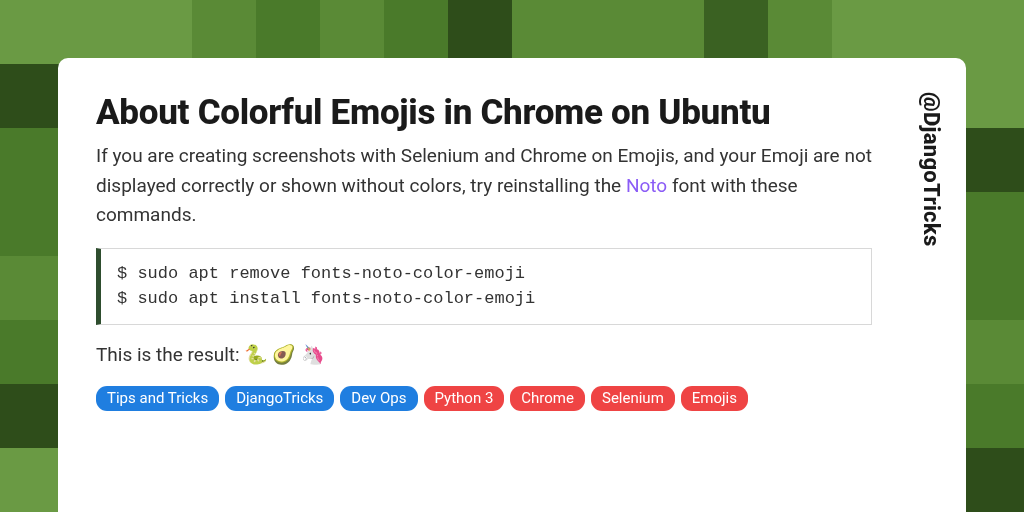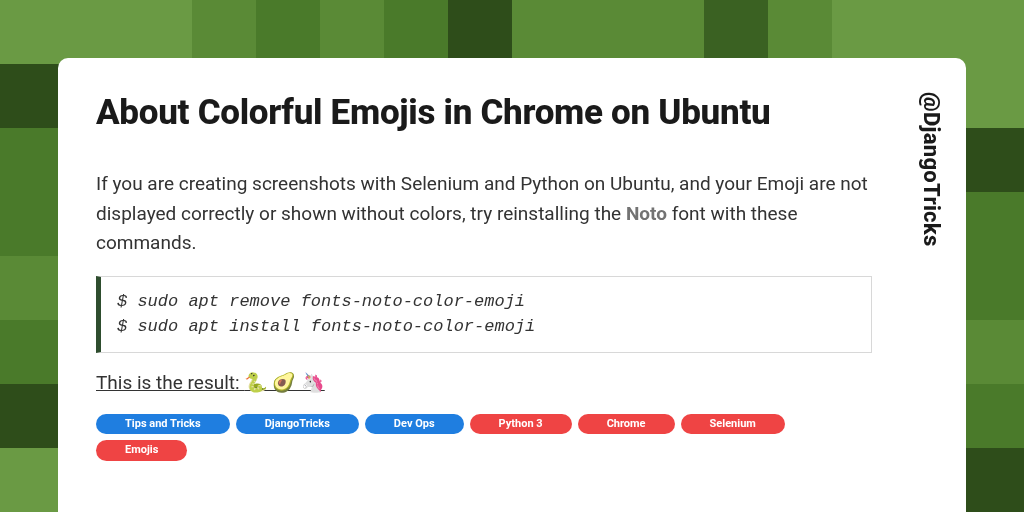--- a/index.html
+++ b/index.html
@@ -32,56 +32,54 @@
   .content {
     flex: 1;
     padding: 34px 38px 0 38px;
     color: #2a2a2a;
   }
   .title {
     font-size: 35px;
     font-weight: 800;
     line-height: 1.18;
     color: #1a1a1a;
-    margin-bottom: 36px;
+    margin-bottom: 8px;
     letter-spacing: -0.3px;
   }
   .para {
     font-size: 19px;
     line-height: 1.55;
     color: #333;
     margin-bottom: 18px;
   }
-  .para strong { font-weight: 700; color: #737373; }
+  .para strong { font-weight: 400; color: #8b5cf6; }
   .codeblock {
     border: 1px solid #d8d8d8;
     border-left: 5px solid #2e4d2e;
     padding: 12px 16px;
     font-family: "SFMono-Regular", Consolas, "Liberation Mono", Menlo, monospace;
     font-size: 17px;
     line-height: 1.5;
     color: #333;
     white-space: pre;
     margin-bottom: 18px;
     background: #fff;
-    font-style: italic;
   }
   .result {
     font-size: 19px;
     color: #333;
     margin-bottom: 20px;
-    text-decoration: underline;
   }
   .tags { display: flex; flex-wrap: wrap; gap: 6px; }
   .tag {
     display: inline-block;
-    padding: 3px 29px 4px;
+    padding: 3px 11px 4px;
     border-radius: 11px;
-    font-size: 11px;
-    font-weight: 700;
+    font-size: 15px;
+    font-weight: 400;
     color: #fff;
     background: #666;
     line-height: 1.25;
   }
   .tag.blue { background: #1f7ee0; }
   .tag.gray { background: #ef4444; }
   .handle-col {
     width: 56px;
     padding: 34px 14px 0 0;
     display: flex;
@@ -226,21 +224,21 @@
     <div class="d0"></div>
     <div class="d0"></div>
     <div class="d2"></div>
     <div class="d0"></div>
   </div>
 
 <div class="card">
   <div class="content">
     <h1 class="title">About Colorful Emojis in Chrome on Ubuntu</h1>
     <p class="para">
-      <span>If you are creating screenshots with Selenium and Python on Ubuntu, and your Emoji are not displayed correctly or shown without colors, try reinstalling the </span><strong>Noto</strong><span> font with these commands.</span>
+      <span>If you are creating screenshots with Selenium and Chrome on Emojis, and your Emoji are not displayed correctly or shown without colors, try reinstalling the </span><strong>Noto</strong><span> font with these commands.</span>
     </p>
     <div class="codeblock">$ sudo apt remove fonts-noto-color-emoji
 $ sudo apt install fonts-noto-color-emoji</div>
     <p class="result">
       <span>This is the result: </span><span>🐍 🥑 🦄</span>
     </p>
     <div class="tags" id="tags">
         <span class="tag blue">Tips and Tricks</span>
         <span class="tag blue">DjangoTricks</span>
         <span class="tag blue">Dev Ops</span>

